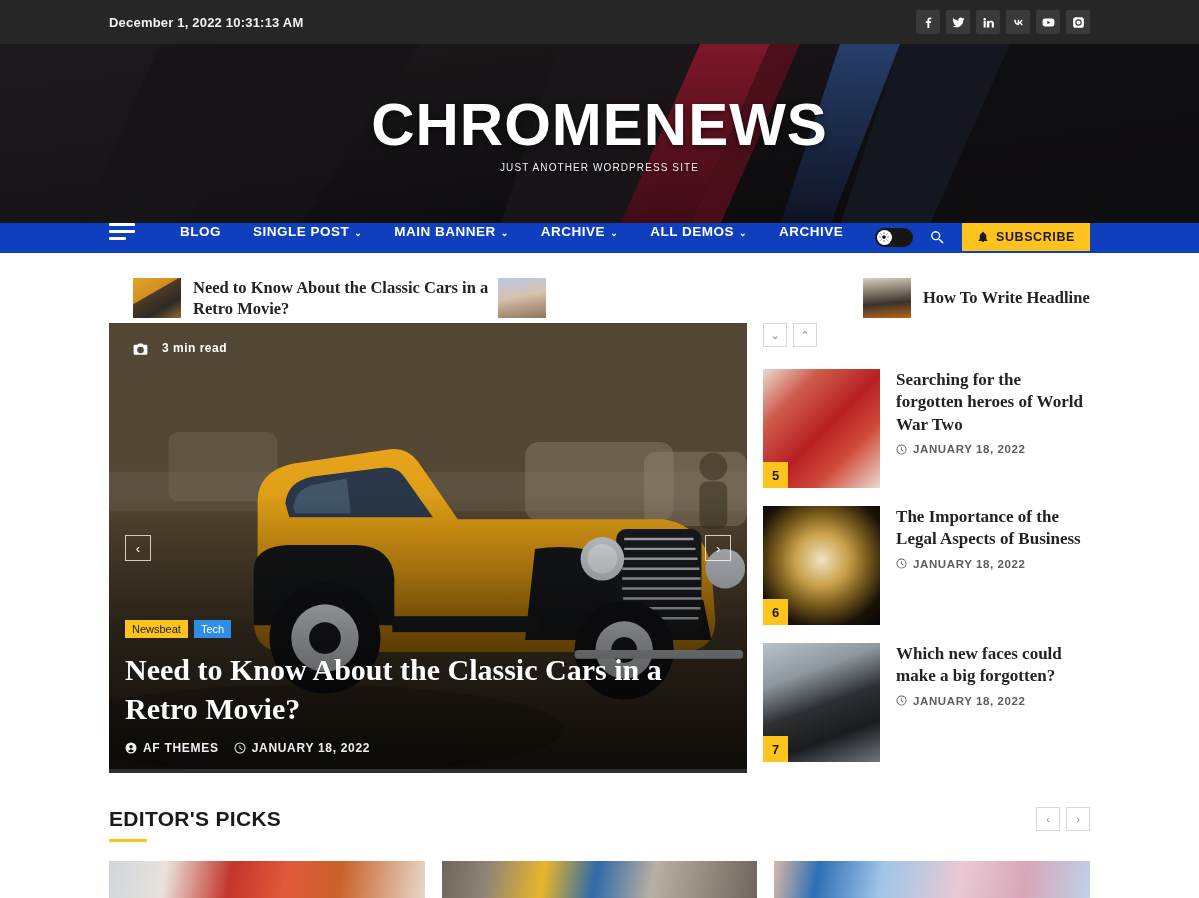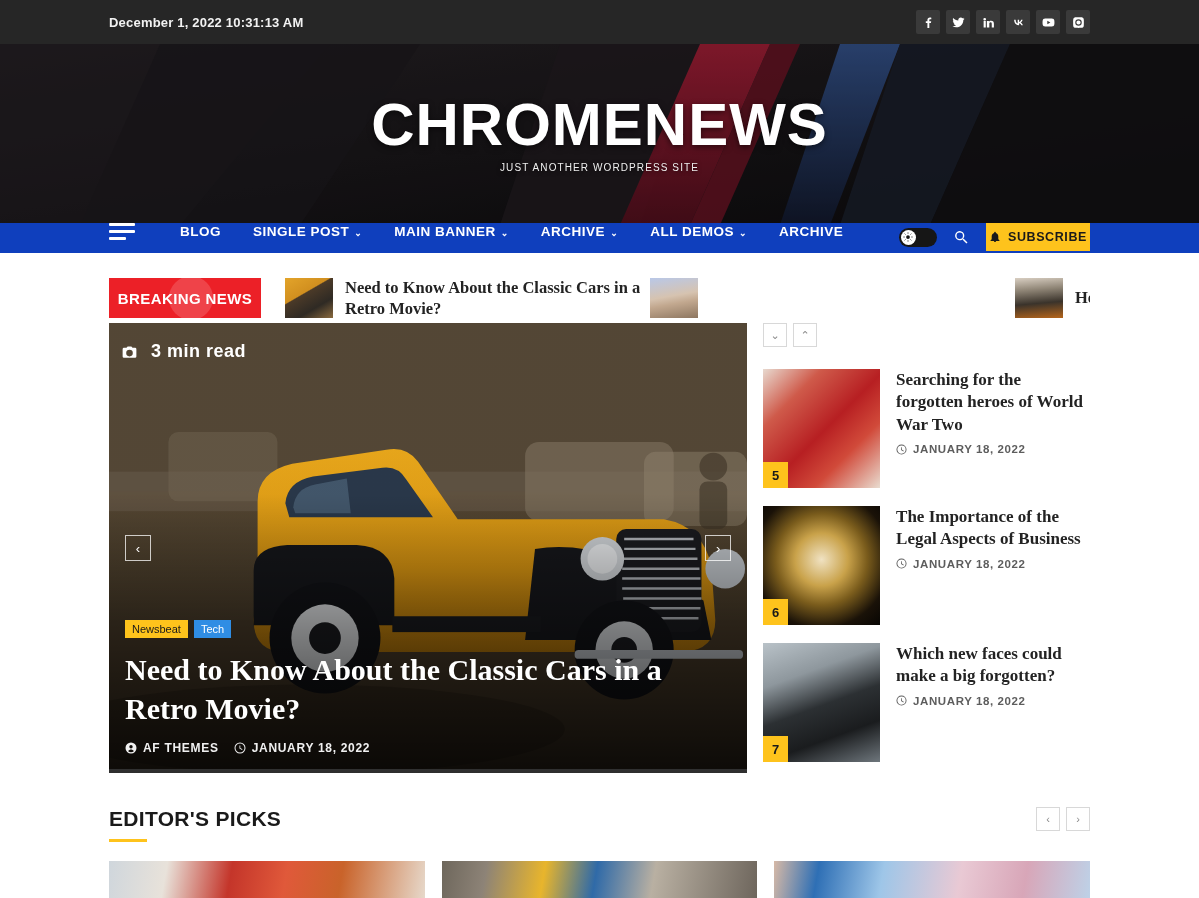--- a/index.html
+++ b/index.html
@@ -41,21 +41,21 @@
   .nav-right{display:flex;align-items:center;gap:16px;}
   .toggle{width:38px;height:19px;background:#161616;border-radius:10px;
           display:flex;align-items:center;padding:2px;cursor:pointer;}
   .toggle-knob{width:15px;height:15px;border-radius:50%;background:#fff;
                display:flex;align-items:center;justify-content:center;}
   .toggle-knob svg{width:10px;height:10px;fill:#161616;}
   .search-btn{cursor:pointer;display:flex;}
   .search-btn svg{width:17px;height:17px;fill:#fff;}
   .subscribe{background:#fec31c;color:#1a1a1a;font-size:12.5px;font-weight:bold;
              letter-spacing:.6px;height:28px;display:flex;align-items:center;
-             gap:7px;padding:0 3px;cursor:pointer;}
+             gap:7px;padding:0 15px;cursor:pointer;}
   .subscribe svg{width:12px;height:12px;fill:#1a1a1a;}
 
   
   .breaking{padding:20px 109px 0;display:flex;align-items:center;height:70px;}
   .bn-label{background:#ec2027;color:#fff;font-size:15px;font-weight:bold;
             letter-spacing:.4px;height:40px;min-width:152px;display:flex;
             align-items:center;justify-content:center;position:relative;
             overflow:hidden;cursor:pointer;}
   .bn-pulse{position:absolute;width:44px;height:44px;border-radius:50%;
             background:rgba(255,255,255,.16);left:60px;top:-2px;}
@@ -64,22 +64,22 @@
   .bn-thumb{width:48px;height:40px;flex:0 0 48px;background-size:cover;background-position:center;}
   .bn-title{font-family:"Liberation Serif",serif;font-size:16.5px;font-weight:bold;
             color:#232323;line-height:1.28;}
 
   
   .main{padding:0 109px;display:flex;gap:16px;}
   .hero{width:644px;height:450px;position:relative;overflow:hidden;cursor:pointer;}
   .hero-img{position:absolute;inset:0;}
   .hero-shade{position:absolute;inset:0;
       background:linear-gradient(to top,rgba(0,0,0,.82) 0%,rgba(0,0,0,.45) 32%,rgba(0,0,0,.05) 62%);}
-  .hero-read{position:absolute;top:18px;left:13px;display:flex;align-items:center;
-             gap:14px;color:#fff;font-size:18px;font-weight:bold;letter-spacing:.5px;}
+  .hero-read{position:absolute;top:18px;left:24px;display:flex;align-items:center;
+             gap:14px;color:#fff;font-size:12px;font-weight:bold;letter-spacing:.5px;}
   .hero-read svg{width:15px;height:13px;fill:#fff;}
   .hero-arrow{position:absolute;top:50%;transform:translateY(-50%);
               width:26px;height:26px;border:1px solid rgba(255,255,255,.75);
               color:#fff;display:flex;align-items:center;justify-content:center;
               font-size:13px;cursor:pointer;}
   .hero-arrow.left{left:16px;}
   .hero-arrow.right{right:16px;}
   .hero-body{position:absolute;left:16px;bottom:18px;right:30px;}
   .cats{display:flex;gap:6px;margin-bottom:12px;}
   .cat{font-size:11px;font-weight:normal;padding:3px 7px;color:#1a1a1a;}
@@ -248,24 +248,20 @@
     <div class="subscribe">
       <svg viewBox="0 0 24 24">
           <path d="M12 22a2.2 2.2 0 002.2-2.2H9.8A2.2 2.2 0 0012 22zm6.6-5.5v-5.5c0-3.4-1.8-6.2-4.9-7v-.7a1.7 1.7 0 10-3.4 0v.7c-3.1.8-4.9 3.6-4.9 7v5.5L3.2 18.7v1.1h17.6v-1.1L18.6 16.5z"></path>
         </svg>
       <span>SUBSCRIBE</span>
     </div>
   </div>
 </div>
 
 <div class="breaking">
-  <div class="bn-label">
-    <div class="bn-pulse"></div>
-    <span style="position:relative;z-index:2;">BREAKING NEWS</span>
-  </div>
   <div class="bn-items">
     <div class="bn-item">
       <div class="bn-thumb" style="background-image:linear-gradient(150deg,#e3a42a 0%,#d18f1f 38%,#4b3a28 40%,#2f2a24 70%,#8a6a3e 100%);"></div>
       <div class="bn-title">Need to Know About the Classic Cars in a Retro Movie?</div>
     </div>
     <div class="bn-item">
       <div class="bn-thumb" style="background-image:linear-gradient(170deg,#b9c8e8 0%,#d6c3b0 45%,#c2a88f 62%,#8d7660 100%);"></div>
     </div>
     <div class="bn-item">
       <div class="bn-thumb" style="background-image:linear-gradient(175deg,#d9cfc2 0%,#8f8576 30%,#3a332b 62%,#b5651b 100%);"></div>

